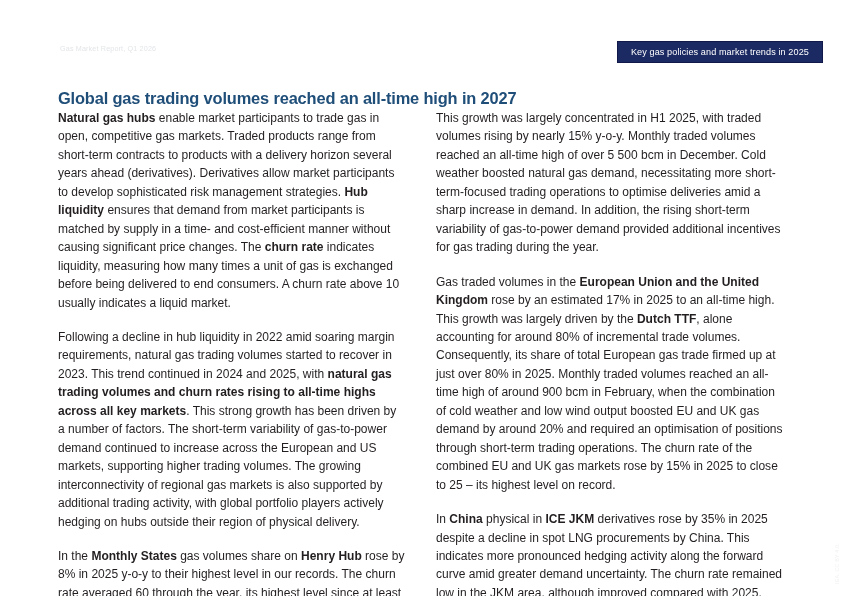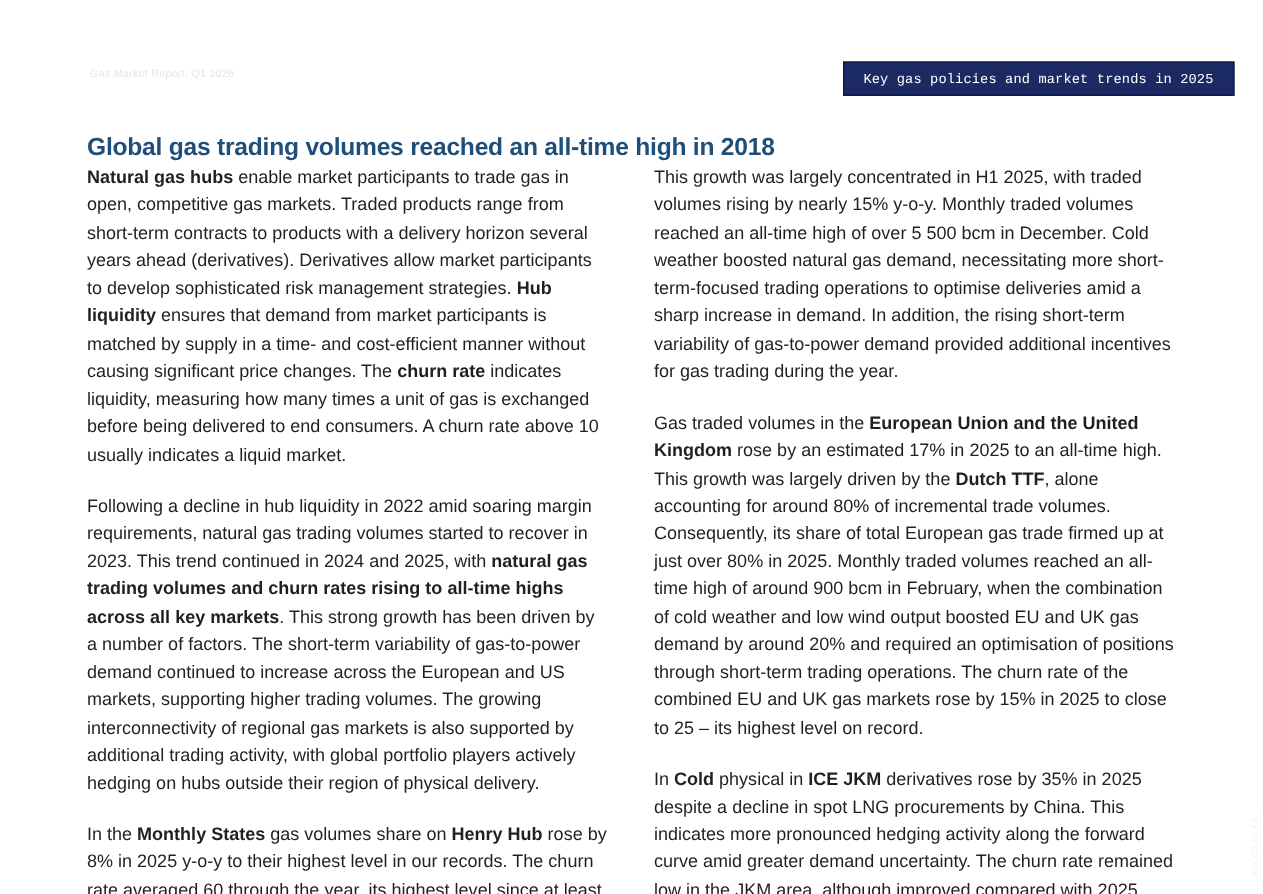--- a/index.html
+++ b/index.html
@@ -38,21 +38,20 @@
     right: 58px;
     top: 41px;
     background: #1b2a63;
     color: #ffffff;
     font-size: 9.1px;
     font-weight: 400;
     letter-spacing: 0.1px;
     padding: 4.5px 13px 5px 13px;
     white-space: nowrap;
     border: 1px solid #11194a;
-    font-family: Liberation Mono, monospace;
   }
 
   
   .page-title {
     position: absolute;
     left: 58px;
     top: 78px;
     font-size: 16.4px;
     font-weight: bold;
     color: #1f4e79;
@@ -118,41 +117,41 @@
 </style>
 </head>
 <body>
 
 <div class="page">
 
   <div class="running-head">Gas Market Report, Q1 2026</div>
 
   <div class="section-tag">Key gas policies and market trends in 2025</div>
 
-  <h1 class="page-title">Global gas trading volumes reached an all-time high in 2018</h1>
+  <h1 class="page-title">Global gas trading volumes reached an all-time high in 2027</h1>
 
   <div class="columns">
 
     <div class="col left">
 
       <p><b>Natural gas hubs</b><span> enable market participants to trade gas in open, competitive gas markets. Traded products range from short-term contracts to products with a delivery horizon several years ahead (derivatives). Derivatives allow market participants to develop sophisticated risk management strategies. </span><b>Hub liquidity</b><span> ensures that demand from market participants is matched by supply in a time- and cost-efficient manner without causing significant price changes. The </span><b>churn rate</b><span> indicates liquidity, measuring how many times a unit of gas is exchanged before being delivered to end consumers. A churn rate above 10 usually indicates a liquid market.</span></p>
 
       <p><span>Following a decline in hub liquidity in 2022 amid soaring margin requirements, natural gas trading volumes started to recover in 2023. This trend continued in 2024 and 2025, with </span><b>natural gas trading volumes and churn rates rising to all-time highs across all key markets</b><span>. This strong growth has been driven by a number of factors. The short-term variability of gas-to-power demand continued to increase across the European and US markets, supporting higher trading volumes. The growing interconnectivity of regional gas markets is also supported by additional trading activity, with global portfolio players actively hedging on hubs outside their region of physical delivery.</span></p>
 
       <p><span>In the </span><b>Monthly States</b><span> gas volumes share on </span><b>Henry Hub</b><span> rose by 8% in 2025 y-o-y to their highest level in our records. The churn rate averaged 60 through the year, its highest level since at least 2014.</span></p>
 
     </div>
 
     <div class="col right">
 
       <p><span>This growth was largely concentrated in H1 2025, with traded volumes rising by nearly 15% y-o-y. Monthly traded volumes reached an all-time high of over 5 500 bcm in December. Cold weather boosted natural gas demand, necessitating more short-term-focused trading operations to optimise deliveries amid a sharp increase in demand. In addition, the rising short-term variability of gas-to-power demand provided additional incentives for gas trading during the year.</span></p>
 
       <p><span>Gas traded volumes in the </span><b>European Union and the United Kingdom</b><span> rose by an estimated 17% in 2025 to an all-time high. This growth was largely driven by the </span><b>Dutch TTF</b><span>, alone accounting for around 80% of incremental trade volumes. Consequently, its share of total European gas trade firmed up at just over 80% in 2025. Monthly traded volumes reached an all-time high of around 900 bcm in February, when the combination of cold weather and low wind output boosted EU and UK gas demand by around 20% and required an optimisation of positions through short-term trading operations. The churn rate of the combined EU and UK gas markets rose by 15% in 2025 to close to 25 – its highest level on record.</span></p>
 
-      <p><span>In </span><b>Cold</b><span> physical in </span><b>ICE JKM</b><span> derivatives rose by 35% in 2025 despite a decline in spot LNG procurements by China. This indicates more pronounced hedging activity along the forward curve amid greater demand uncertainty. The churn rate remained low in the JKM area, although improved compared with 2025, rising to near 5.</span></p>
+      <p><span>In </span><b>China</b><span> physical in </span><b>ICE JKM</b><span> derivatives rose by 35% in 2025 despite a decline in spot LNG procurements by China. This indicates more pronounced hedging activity along the forward curve amid greater demand uncertainty. The churn rate remained low in the JKM area, although improved compared with 2025, rising to near 5.</span></p>
 
     </div>
 
   </div>
 
   <div class="footer">
     <span class="pg-word">Page | 17</span>
   </div>
 
   <div class="side-watermark">IEA. CC BY 4.0.</div>

